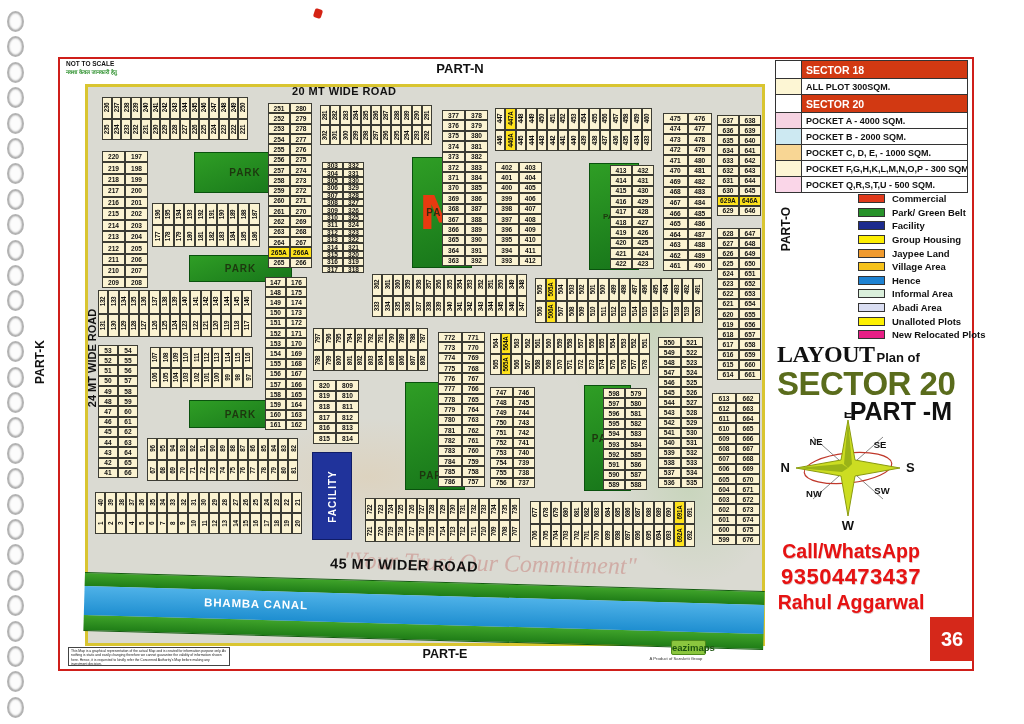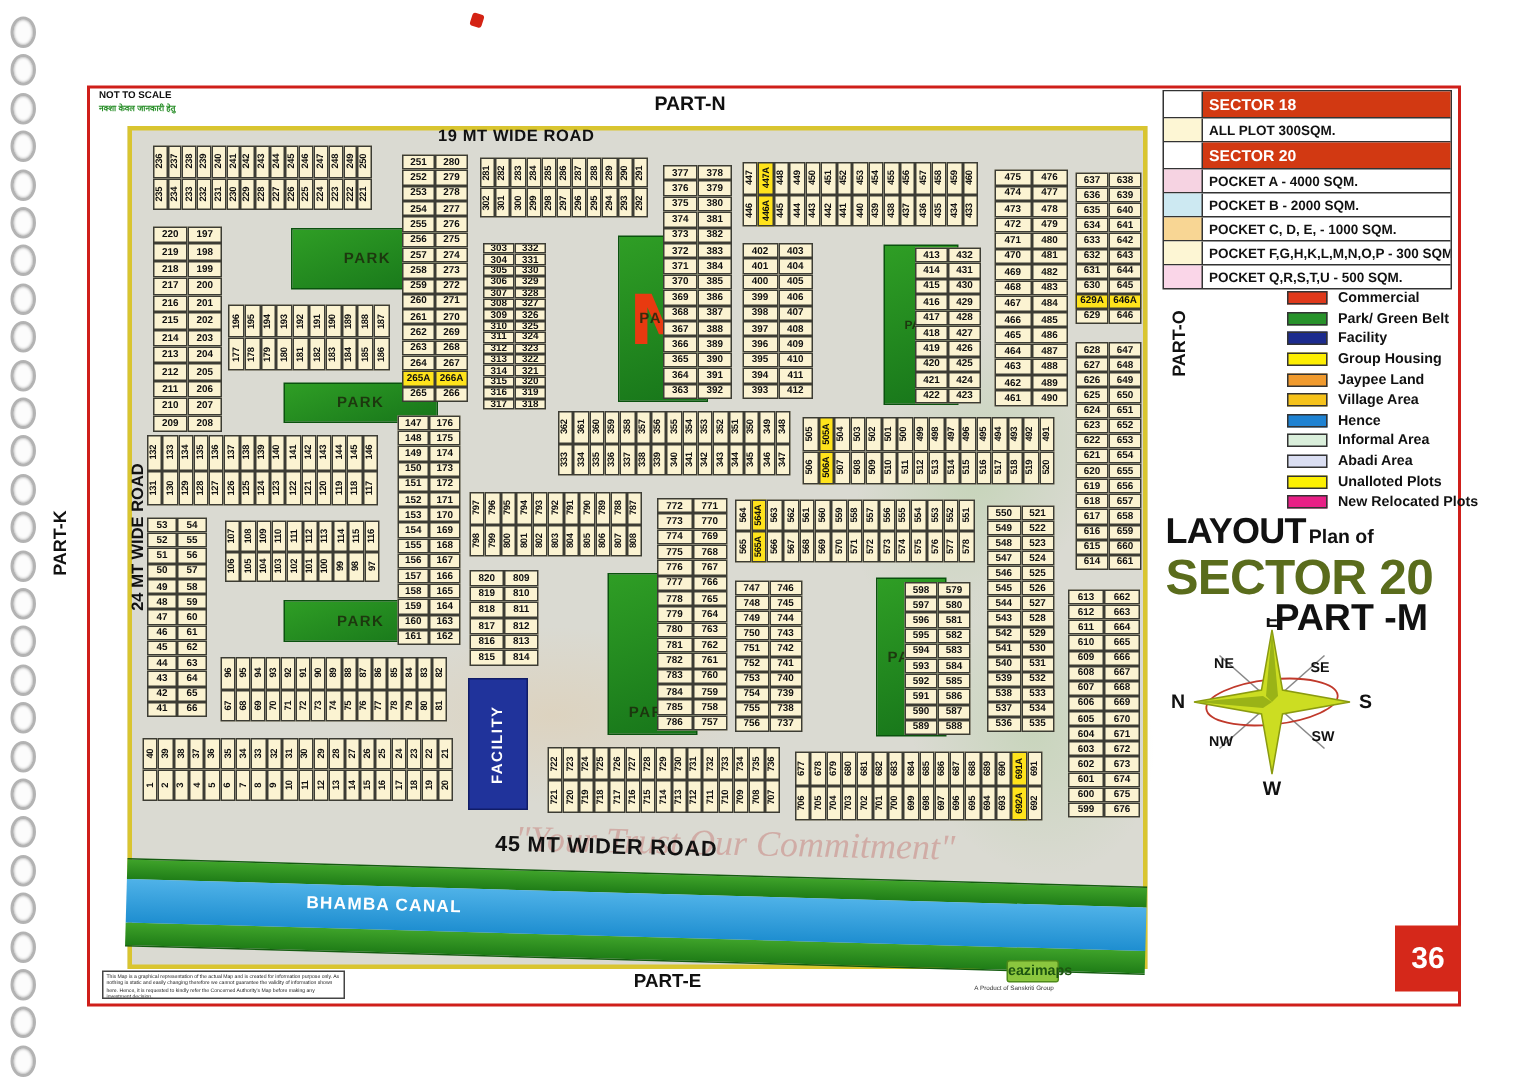--- a/index.html
+++ b/index.html
@@ -70,21 +70,21 @@
   .st-row.hdr{height:17px;}
   .st-swatch{width:26px;border-right:1px solid #333;box-sizing:border-box;}
   .st-label{flex:1;display:flex;align-items:center;padding-left:4px;font-size:9px;
             font-weight:bold;color:#111;white-space:nowrap;overflow:hidden;}
   .st-row.hdr .st-label{background:#d23912;color:#fff;font-size:10.5px;}
   #legend-list{position:absolute;left:858px;top:192px;width:112px;}
   .lg-row{display:flex;align-items:center;height:13.6px;}
   .lg-swatch{width:27px;height:9px;border:1px solid #333;margin-right:7px;flex:none;box-sizing:border-box;}
   .lg-label{font-size:9.5px;font-weight:bold;color:#111;white-space:nowrap;}
   #title-block{position:absolute;left:777px;top:341px;width:185px;}
-  .t-layout{font-weight:900;font-size:24px;color:#111;letter-spacing:-.5px;}
+  .t-layout{font-weight:900;font-size:24px;color:#111;letter-spacing:-.5px;font-family:Liberation Serif, serif;}
   .t-planof{font-weight:bold;font-size:13px;color:#111;margin-left:2px;}
   .t-sector{font-weight:900;font-size:33px;color:#5a6c1c;line-height:.95;letter-spacing:-.5px;}
   .t-part{font-weight:900;font-size:25px;color:#111;text-align:right;padding-right:10px;line-height:1;}
   #compass{position:absolute;left:778px;top:412px;}
   #contact{position:absolute;left:770px;top:538px;width:162px;background:#fff;text-align:center;
            padding:2px 0;}
   #contact div{color:#e61212;font-weight:900;line-height:1.22;
                text-shadow:.5px .5px 0 rgba(120,0,0,.25);}
   .c1{font-size:19.5px;} .c2{font-size:22px;letter-spacing:.5px;} .c3{font-size:19.5px;}
   #page-num{position:absolute;left:930px;top:617px;width:44px;height:44px;background:#d5281a;
@@ -2726,21 +2726,21 @@
         </span>
         <span class="cell hl">
           <span class="rot">692A</span>
         </span>
         <span class="cell">
           <span class="rot">692</span>
         </span>
       </div>
     </div>
 
-  <div class="lbl" id="road18-label">19 MT WIDE ROAD</div>
+  <div class="lbl" id="road18-label">20 MT WIDE ROAD</div>
   <div class="lbl" id="road24-label">24 MT WIDE ROAD</div>
 
   <div id="watermark-line">"Your Trust Our Commitment"</div>
   <div class="lbl" id="road45-label">45 MT WIDER ROAD</div>
   <div id="bands">
     <div class="band-green"></div>
     <div class="band-canal">
       <span id="canal-label">BHAMBA CANAL</span>
     </div>
     <div class="band-green2"></div>
@@ -2845,20 +2845,25 @@
     <text x="70" y="6" text-anchor="middle" font-size="13" font-weight="bold" fill="#111">E</text>
     <text x="128" y="60" text-anchor="start" font-size="13" font-weight="bold" fill="#111">S</text>
     <text x="70" y="118" text-anchor="middle" font-size="13" font-weight="bold" fill="#111">W</text>
     <text x="12" y="60" text-anchor="end" font-size="13" font-weight="bold" fill="#111">N</text>
     <text x="38" y="33" text-anchor="middle" font-size="9.5" font-weight="bold" fill="#111">NE</text>
     <text x="102" y="36" text-anchor="middle" font-size="9.5" font-weight="bold" fill="#111">SE</text>
     <text x="104" y="82" text-anchor="middle" font-size="9.5" font-weight="bold" fill="#111">SW</text>
     <text x="36" y="85" text-anchor="middle" font-size="9.5" font-weight="bold" fill="#111">NW</text>
   </svg>
 
+  <div id="contact">
+    <div class="c1">Call/WhatsApp</div>
+    <div class="c2">93504473437</div>
+    <div class="c3">Rahul Aggarwal</div>
+  </div>
 
   <div id="page-num">36</div>
 
   <div id="brand">
     <div class="bx">eazimaps</div>
     <div class="sub">A Product of Sanskriti Group</div>
   </div>
 
   <div id="disclaimer">This Map is a graphical representation of the actual Map and is created for information purpose only. As nothing is static and easily changing therefore we cannot guarantee the validity of information shown here. Hence, it is requested to kindly refer the Concerned Authority's Map before making any investment decision.</div>
 

